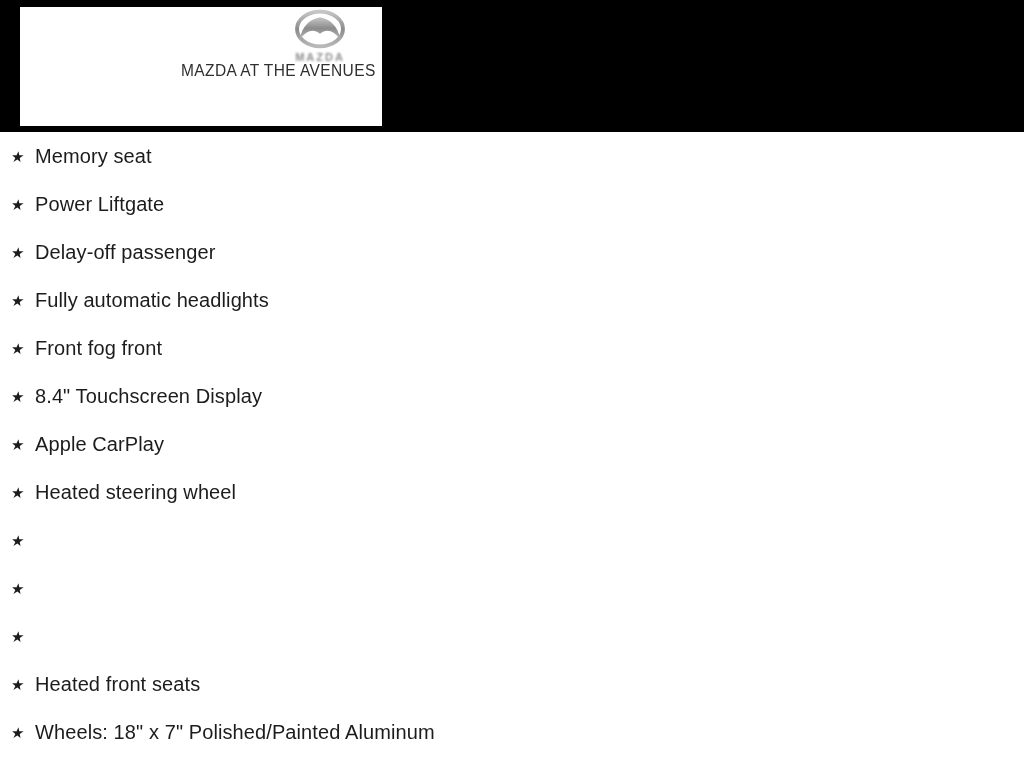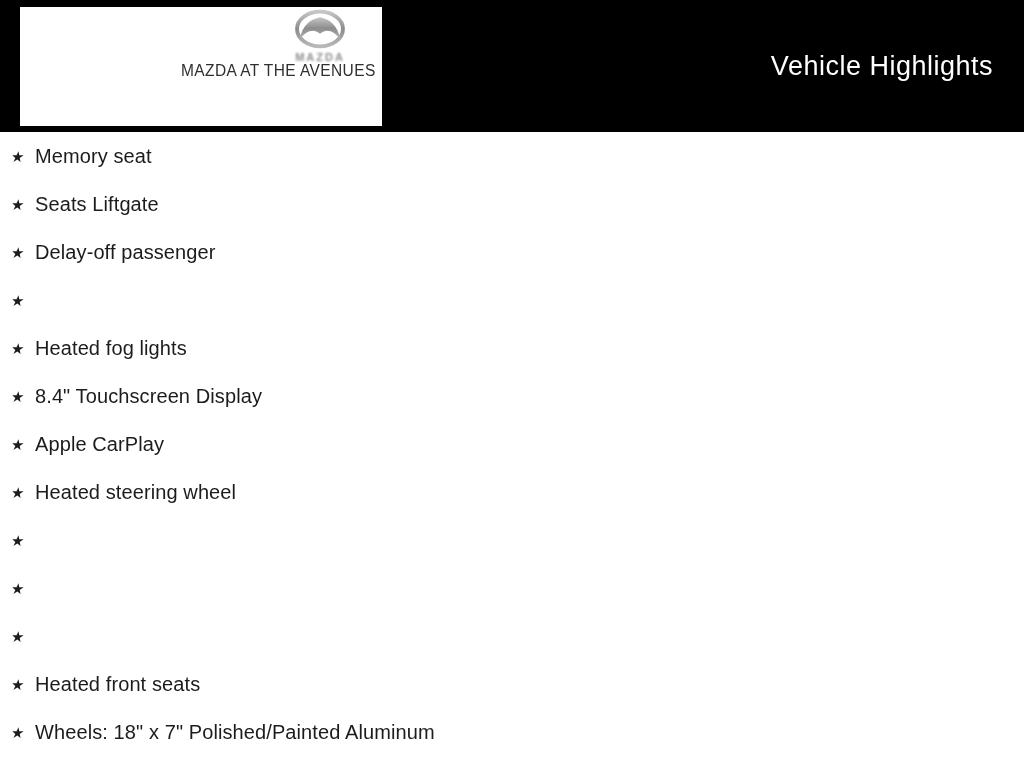--- a/index.html
+++ b/index.html
@@ -127,42 +127,42 @@
           <path d="M30 8.5 C 19 10.5 9.5 18 6.5 34
                    C 14 24.5 22 20.5 30 27.5
                    C 38 20.5 46 24.5 53.5 34
                    C 50.5 18 41 10.5 30 8.5 Z" fill="url(#g1)"></path>
         </svg>
         <div class="wordmark">MAZDA</div>
       </div>
       <div class="dealer-name">MAZDA AT THE AVENUES</div>
     </div>
 
-    <h1 class="title">Vehicle Highlights</h1>
   </header>
 
   <ul class="highlights">
       <li>
         <span class="star">★</span>
         <span class="label">Memory seat</span>
       </li>
       <li>
         <span class="star">★</span>
-        <span class="label">Seats Liftgate</span>
+        <span class="label">Power Liftgate</span>
       </li>
       <li>
         <span class="star">★</span>
         <span class="label">Delay-off passenger</span>
       </li>
       <li>
         <span class="star">★</span>
+        <span class="label">Fully automatic headlights</span>
       </li>
       <li>
         <span class="star">★</span>
-        <span class="label">Heated fog lights</span>
+        <span class="label">Front fog front</span>
       </li>
       <li>
         <span class="star">★</span>
         <span class="label">8.4" Touchscreen Display</span>
       </li>
       <li>
         <span class="star">★</span>
         <span class="label">Apple CarPlay</span>
       </li>
       <li>

